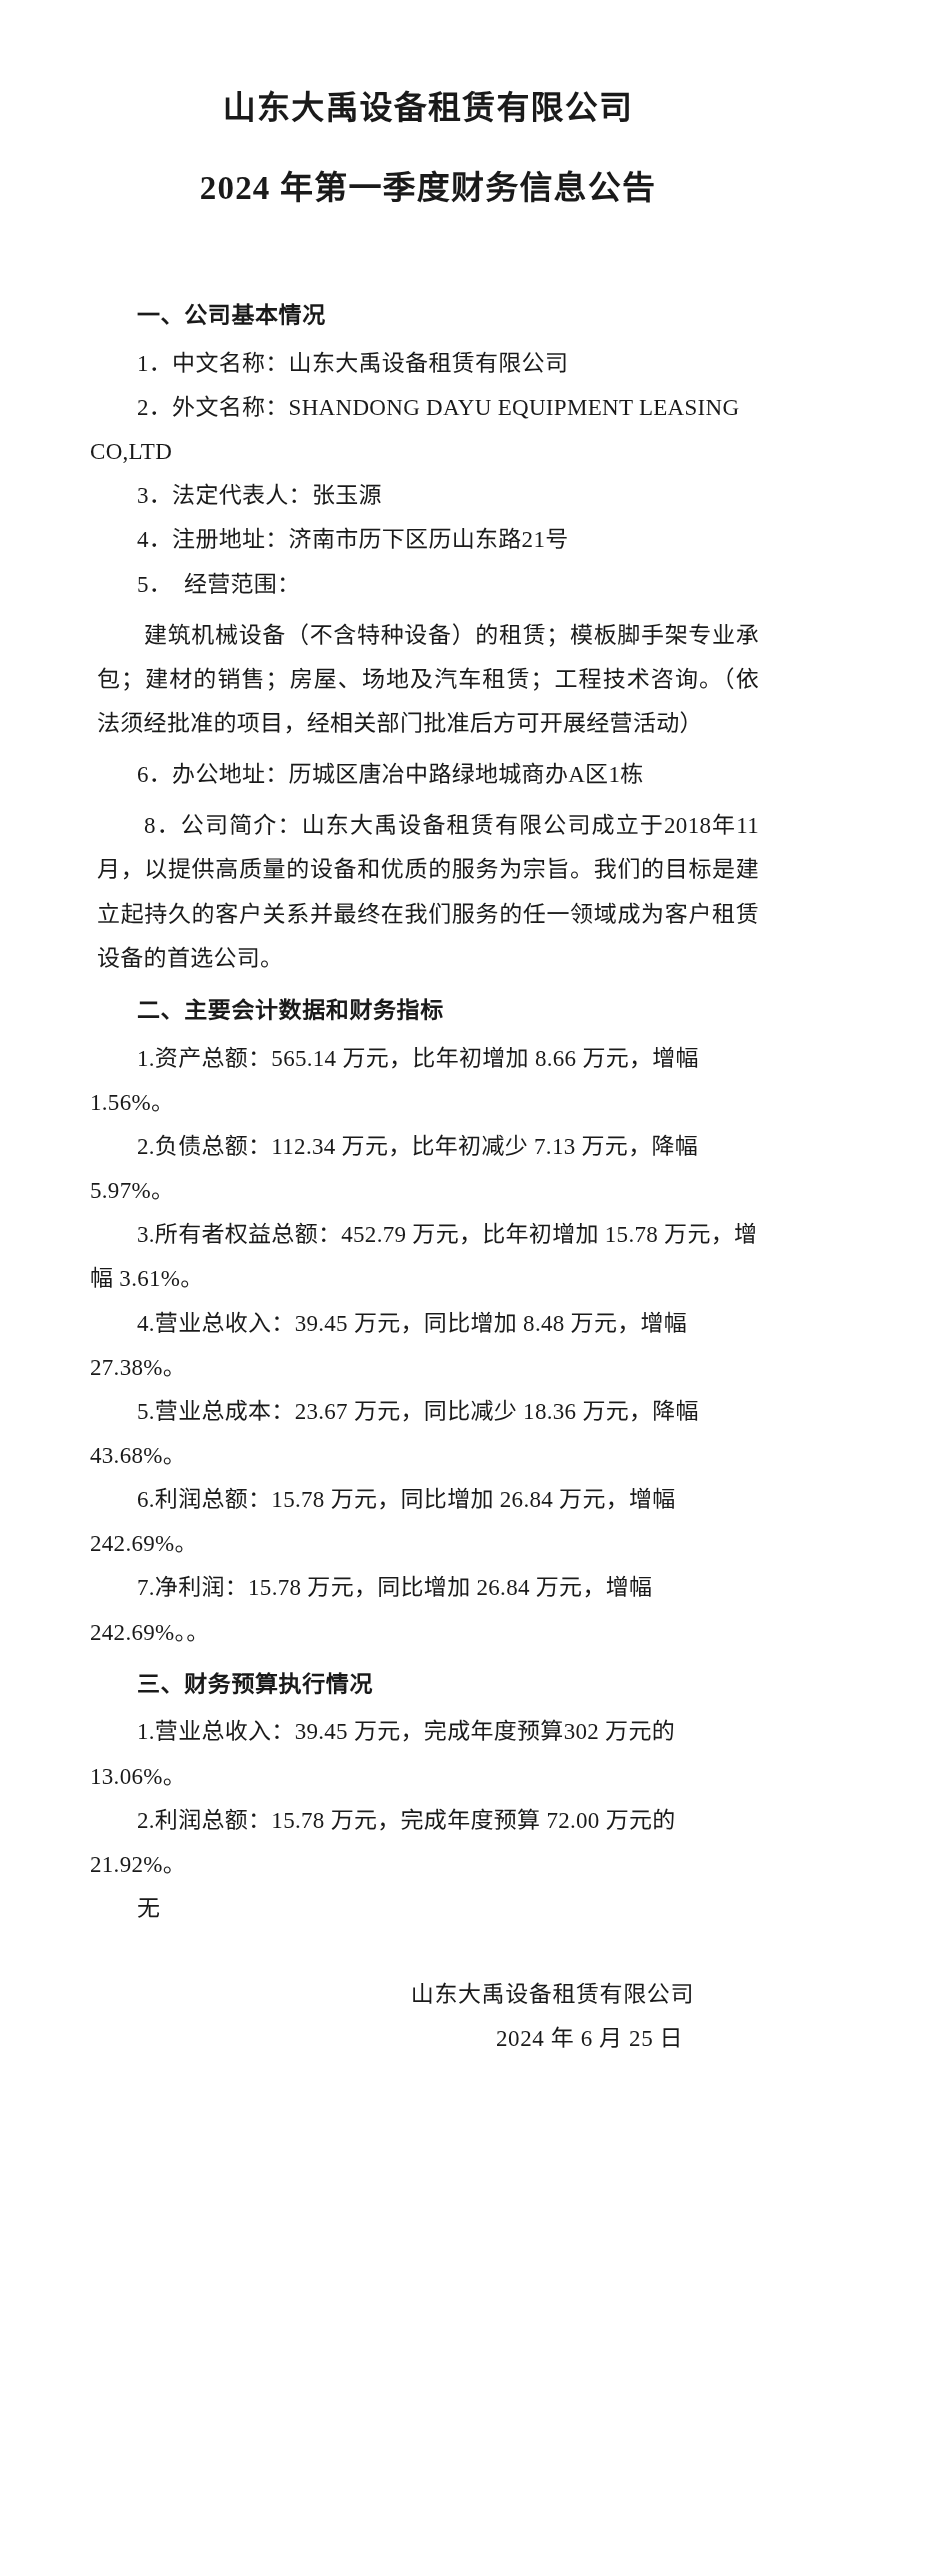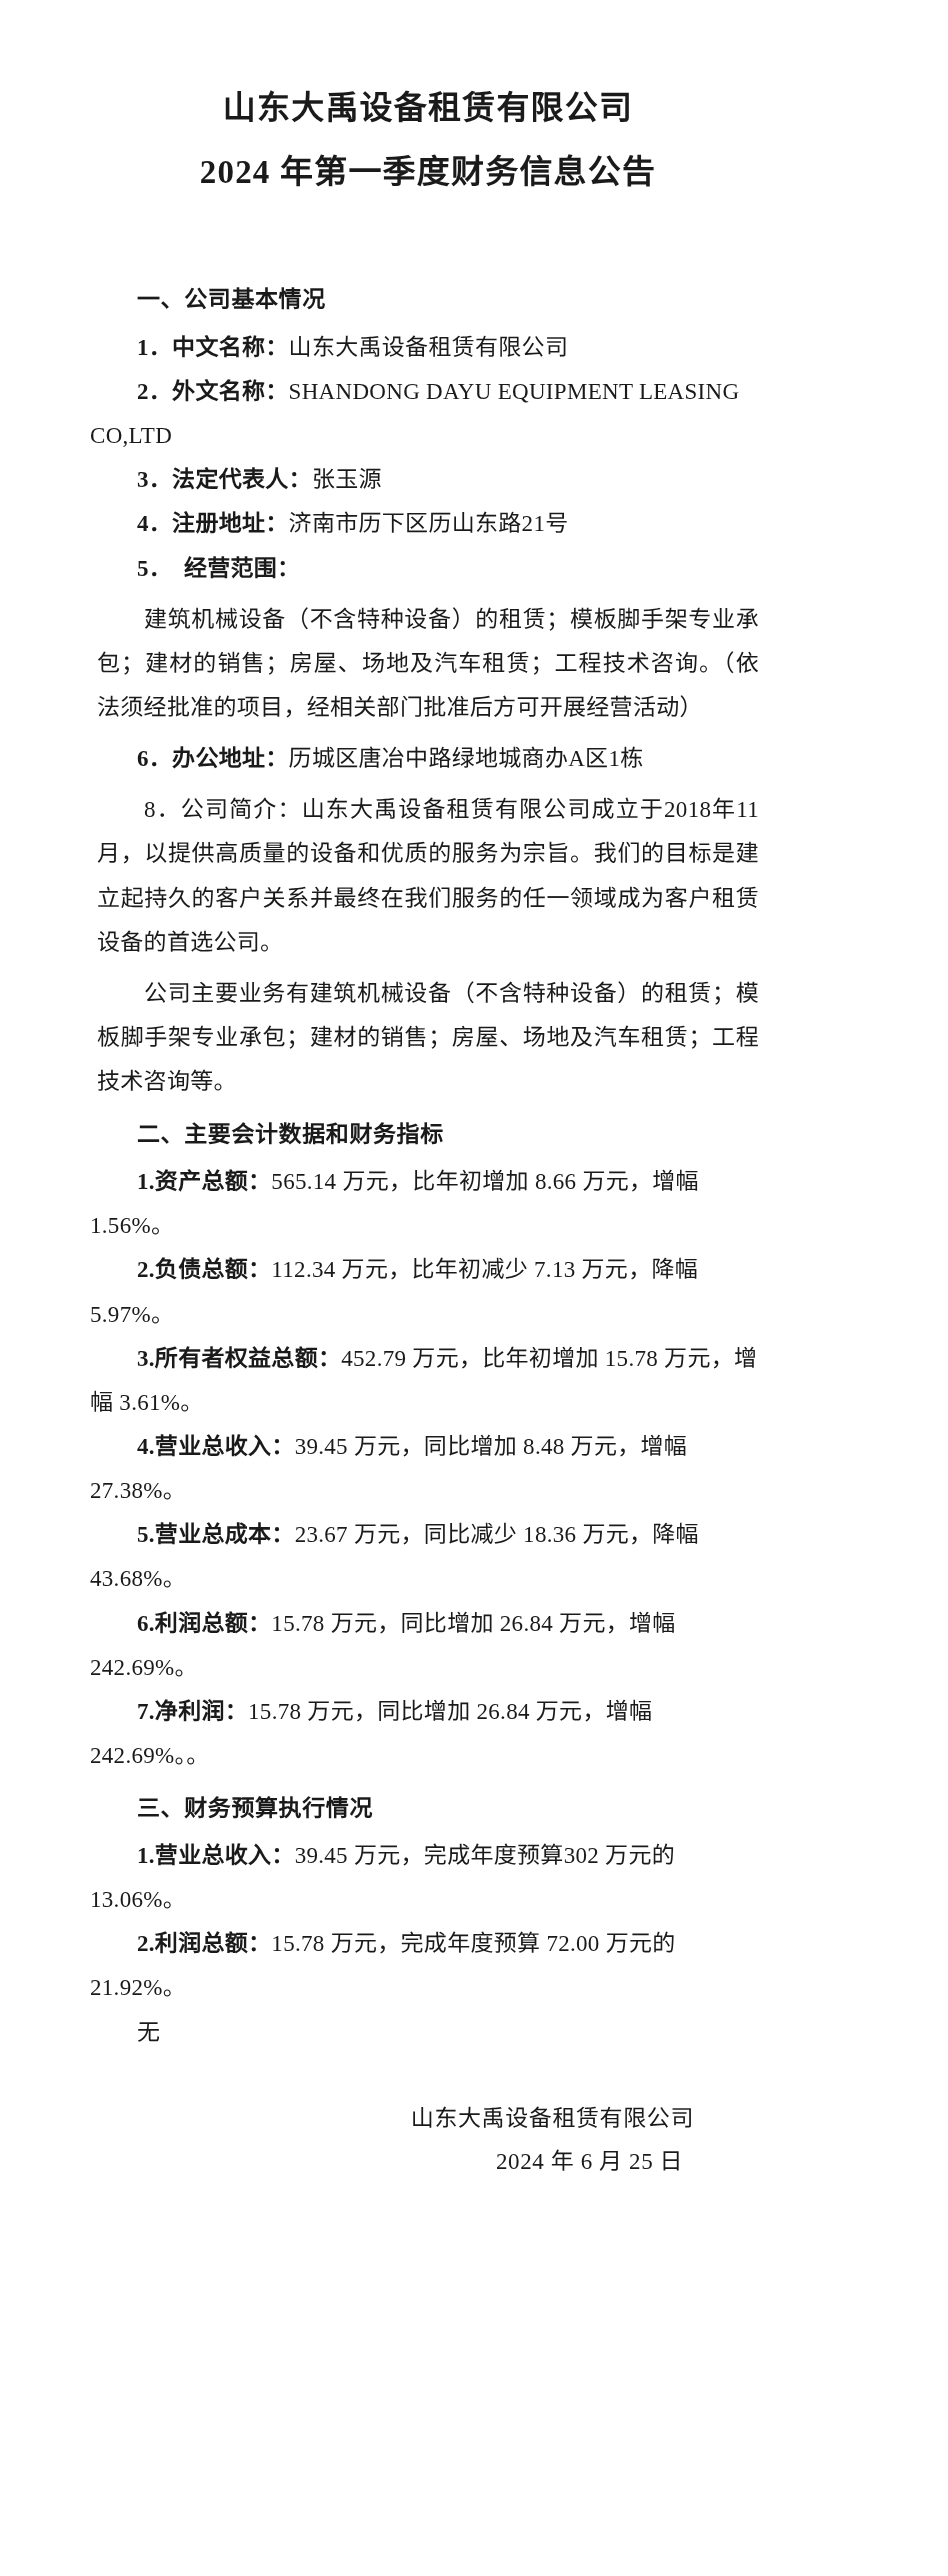--- a/index.html
+++ b/index.html
@@ -24,41 +24,41 @@
   }
   .doc-title {
     text-align: center;
     font-weight: bold;
     font-size: 33px;
     line-height: 1.55;
     letter-spacing: 1.2px;
     margin: 0;
   }
   .doc-title .line1 { display: block; margin-top: 10.8px; }
-  .doc-title .line2 { display: block; margin-top: 13px; }
+  .doc-title .line2 { display: block; margin-top: 29px; }
 
   .title-gap { height: 72px; }
 
   .section-heading {
     font-weight: bold;
     font-size: 23px;
     line-height: 1.9;
     margin: 8.4px 0 3.6px 0;
     text-indent: 47px;
     letter-spacing: 0.6px;
   }
   .item {
     font-size: 23px;
     line-height: 1.92;
     margin: 0;
     text-indent: 47px;
     letter-spacing: 0.3px;
   }
   .item .lbl {
-    font-weight: bold;
+    font-weight: normal;
   }
   .para {
     font-size: 23px;
     line-height: 1.92;
     margin: 7px;
     text-indent: 47px;
     text-align: justify;
     letter-spacing: 0.3px;
   }
   .latin {
@@ -125,21 +125,20 @@
   <p class="item">
     <span class="lbl">6．办公地址：</span><span>历城区唐冶中路绿地城商办A区1栋</span>
   </p>
 
 
 
   <p class="para">
     <span class="lbl">8．公司简介：</span><span>山东大禹设备租赁有限公司成立于2018年11月，以提供高质量的设备和优质的服务为宗旨。我们的目标是建立起持久的客户关系并最终在我们服务的任一领域成为客户租赁设备的首选公司。</span>
   </p>
 
-  <p class="para">公司主要业务有建筑机械设备（不含特种设备）的租赁；模板脚手架专业承包；建材的销售；房屋、场地及汽车租赁；工程技术咨询等。</p>
 
   <div class="section-heading">二、主要会计数据和财务指标</div>
 
   <p class="item">
     <span class="lbl">1.资产总额：</span><span>565.14 万元，比年初增加 8.66 万元，增幅 1.56%。</span>
   </p>
   <p class="item">
     <span class="lbl">2.负债总额：</span><span>112.34 万元，比年初减少 7.13 万元，降幅 5.97%。</span>
   </p>
   <p class="item">

